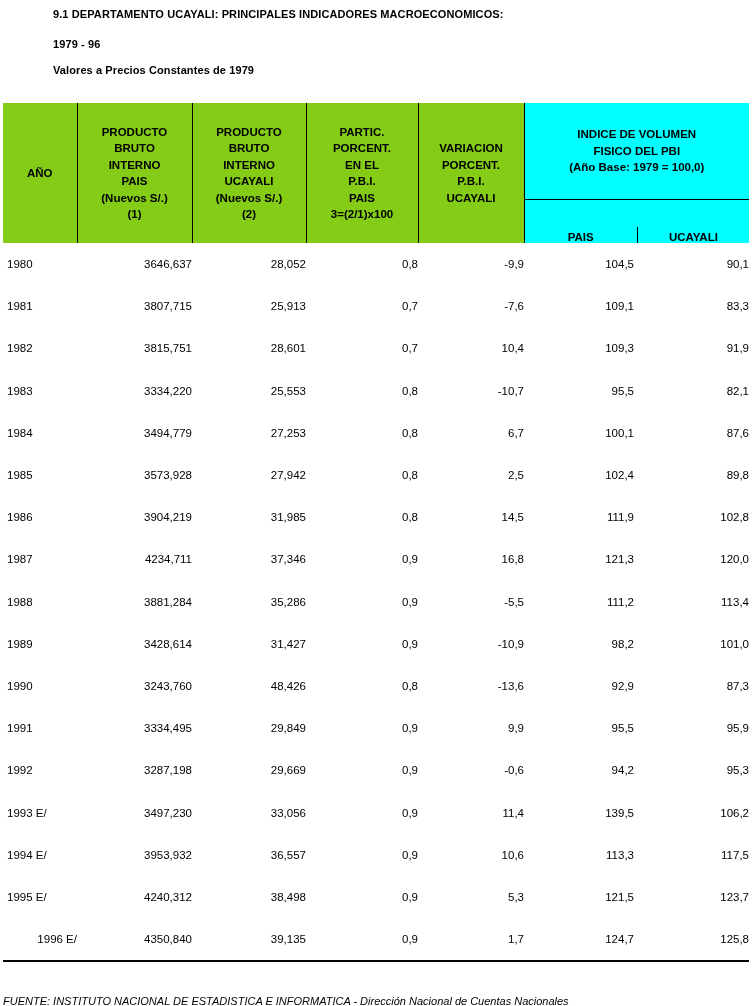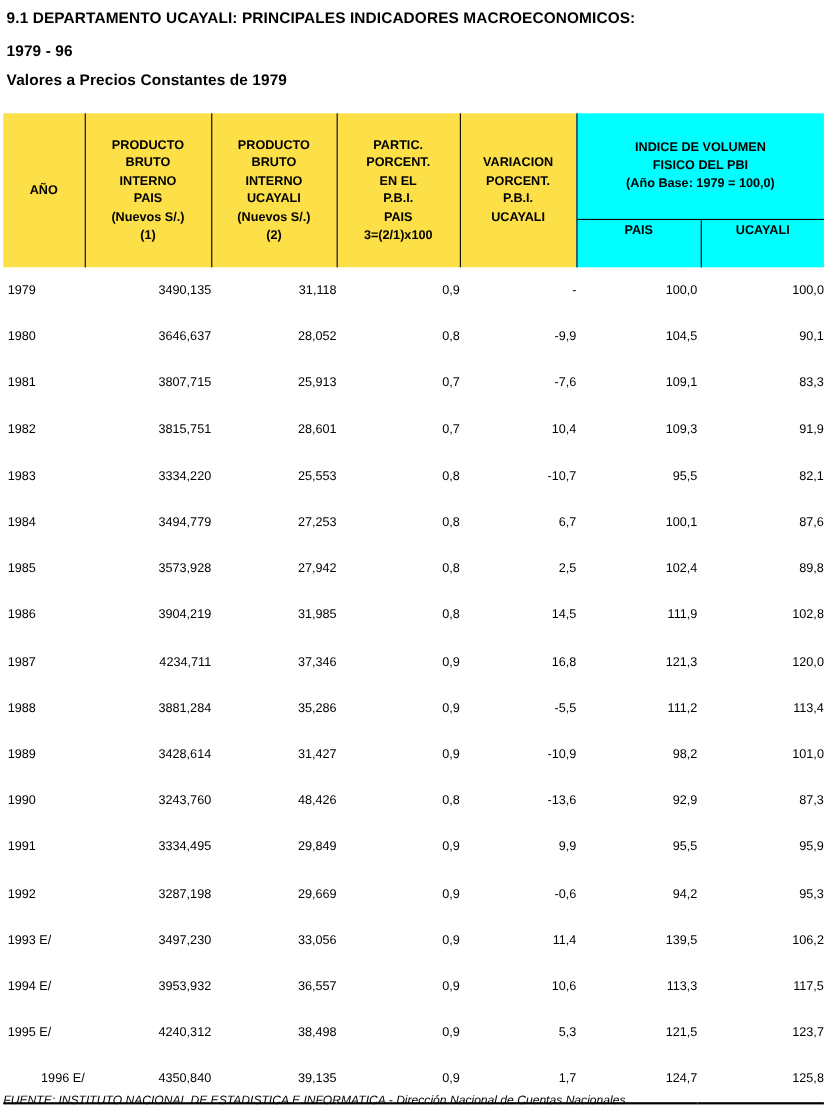--- a/index.html
+++ b/index.html
@@ -14,24 +14,25 @@
     color: #000000;
     overflow: hidden;
     position: relative;
   }
 
   .titles {
     padding: 0;
     margin: 0;
   }
   .title-line {
-    font-size: 14px;
+    font-size: 11px;
     font-weight: bold;
     letter-spacing: 0.1px;
     white-space: nowrap;
+    margin-left: 47px;
   }
   #title-1 { position: absolute; left: 6px; top: 8px; }
   #title-2 { position: absolute; left: 6px; top: 38px; }
   #title-3 { position: absolute; left: 6px; top: 64px; }
 
   
   table.main {
     position: absolute;
     left: 3px;
     top: 103px;
@@ -39,21 +40,21 @@
     border-collapse: collapse;
     table-layout: fixed;
   }
 
   table.main td, table.main th {
     padding: 0;
     margin: 0;
     vertical-align: middle;
   }
   th.hcell {
-    background: #fde047;
+    background: #84cc16;
     font-size: 11.5px;
     font-weight: bold;
     text-align: center;
     line-height: 16.5px;
     border-left: 1px solid #000000;
     padding: 2px 3px;
     height: 140px;
   }
   th.hcell.first { border-left: none; }
   th.hcell .ln { display: block; white-space: nowrap; }
@@ -62,20 +63,21 @@
     border-left: 1px solid #000000;
     background: #00ffff;
     padding: 0;
     height: 140px;
   }
   .idx-inner {
     display: flex;
     flex-direction: column;
     height: 100%;
     box-sizing: border-box;
+    gap: 27px;
   }
   .idx-top {
     flex: 0 0 97px;
     display: flex;
     flex-direction: column;
     justify-content: center;
     font-size: 11.5px;
     font-weight: bold;
     text-align: center;
     line-height: 16.5px;
@@ -193,29 +195,20 @@
           <div class="idx-bot">
             <div class="idx-sub">PAIS</div>
             <div class="idx-sub right">UCAYALI</div>
           </div>
         </div>
       </th>
     </tr>
   </thead>
   <tbody id="tbody">
       <tr class="datarow">
-        <td class="dcell year">1979</td>
-        <td class="dcell num">3490,135</td>
-        <td class="dcell num">31,118</td>
-        <td class="dcell num">0,9</td>
-        <td class="dcell num">-</td>
-        <td class="dcell num">100,0</td>
-        <td class="dcell num">100,0</td>
-      </tr>
-      <tr class="datarow">
         <td class="dcell year">1980</td>
         <td class="dcell num">3646,637</td>
         <td class="dcell num">28,052</td>
         <td class="dcell num">0,8</td>
         <td class="dcell num">-9,9</td>
         <td class="dcell num">104,5</td>
         <td class="dcell num">90,1</td>
       </tr>
       <tr class="datarow">
         <td class="dcell year">1981</td>

